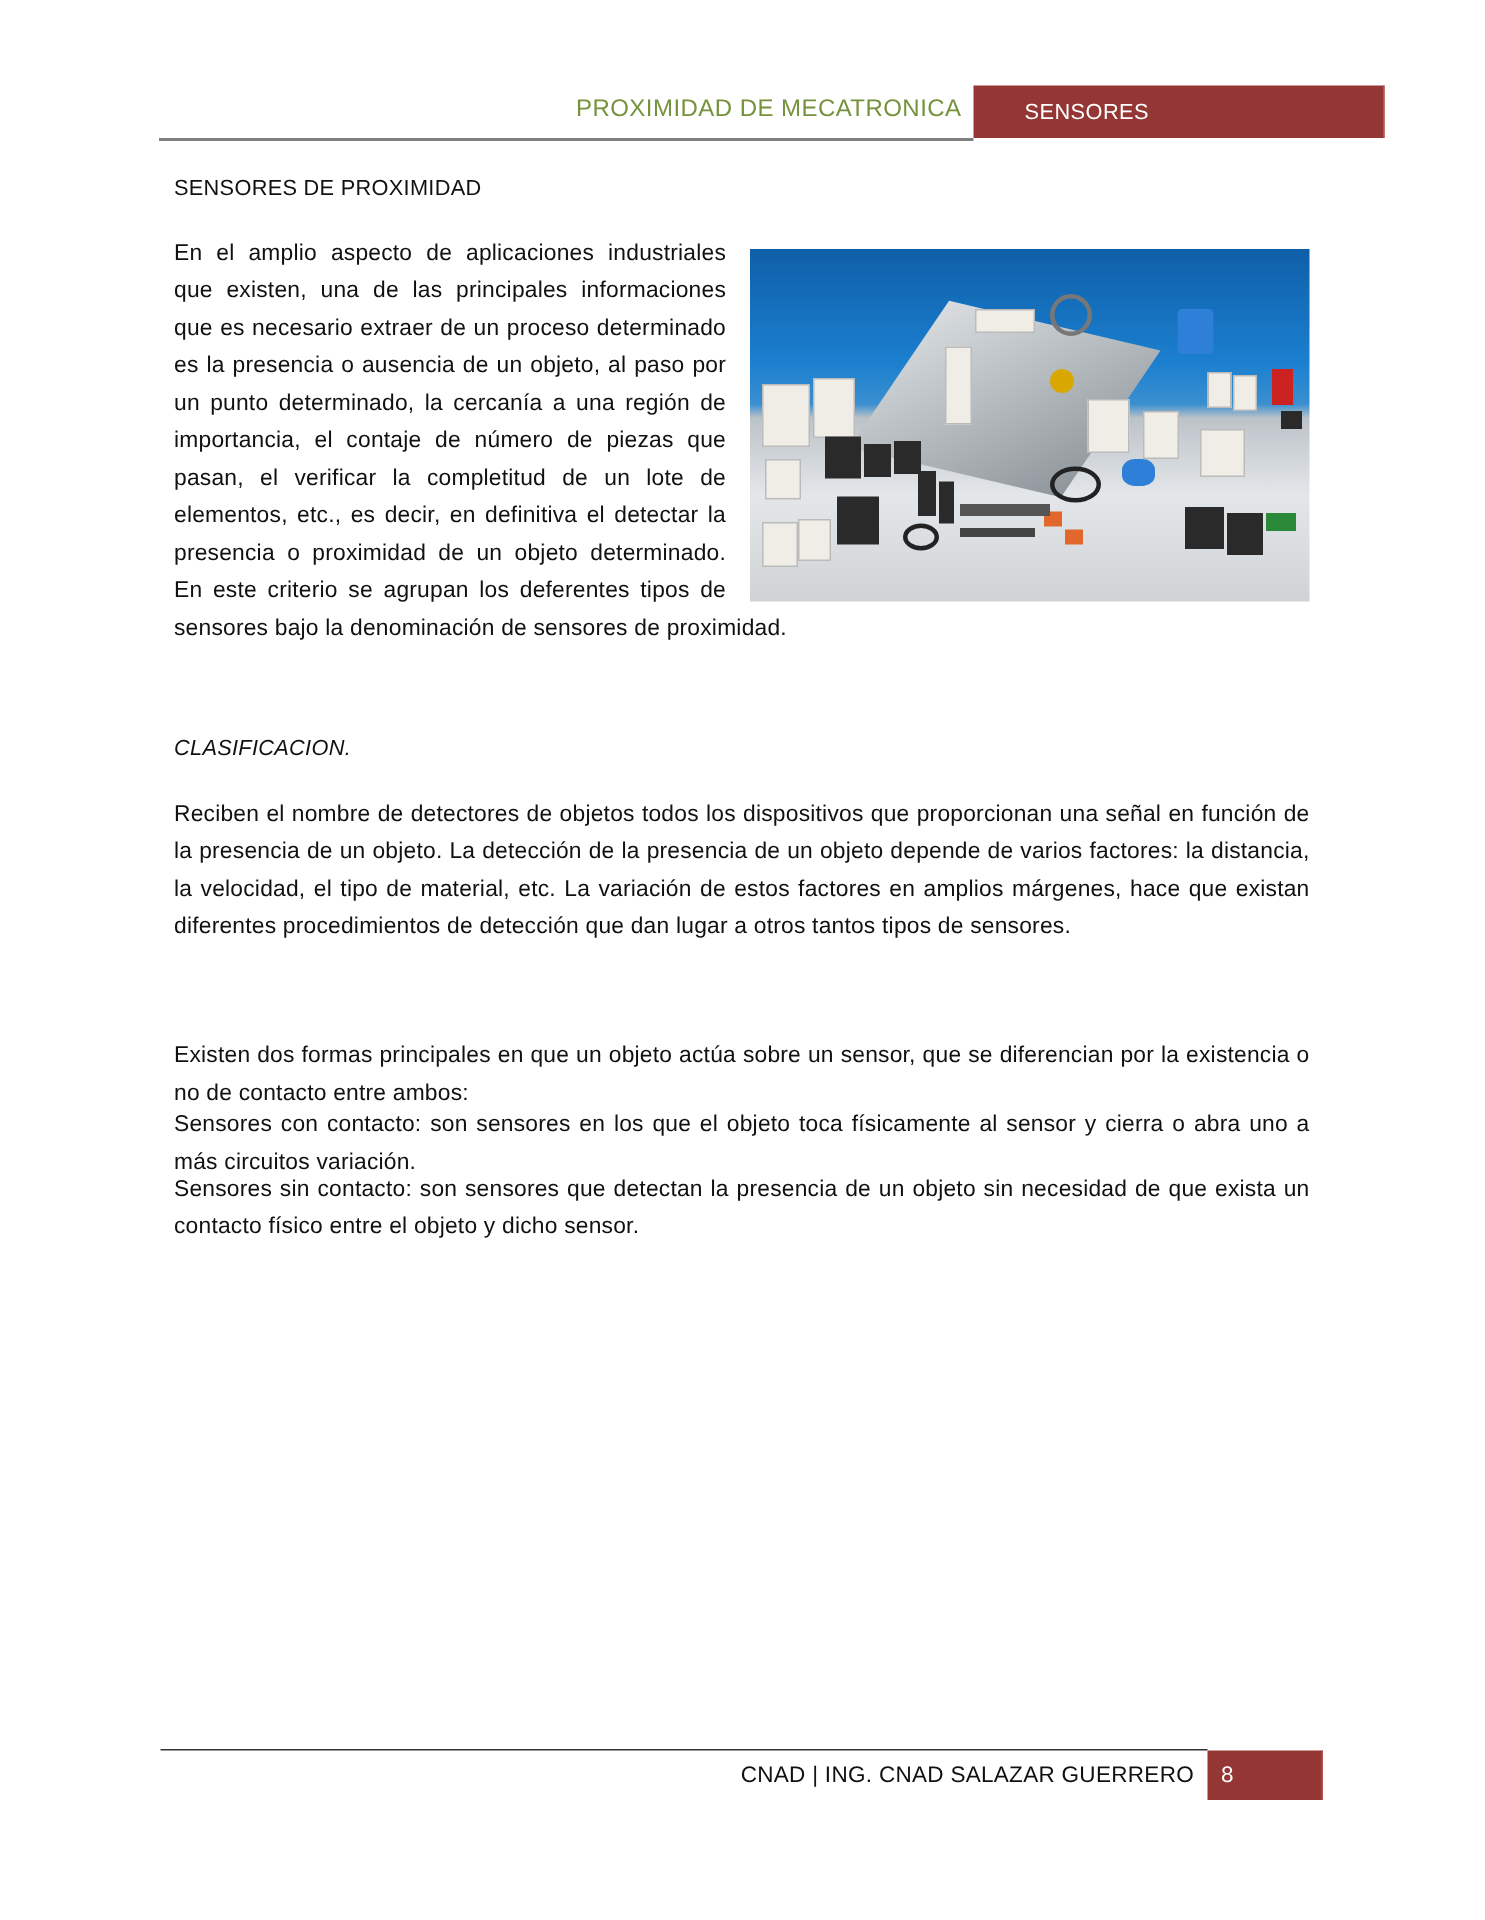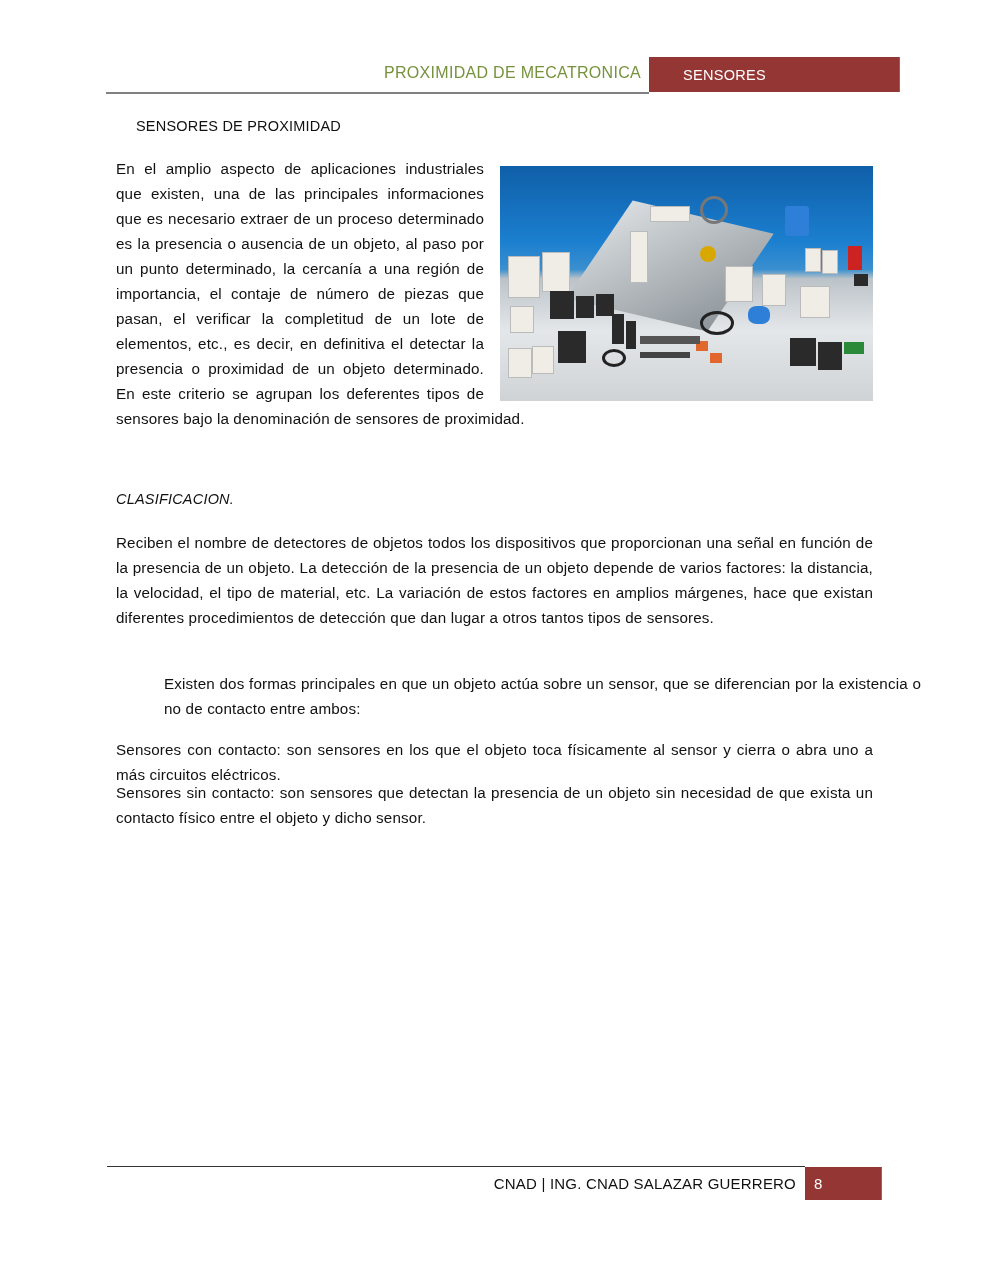--- a/index.html
+++ b/index.html
@@ -12,21 +12,21 @@
     .header-title {
       position: absolute; left: 340px; width: 301px; top: 64px;
       text-align: right; font-size: 16px; color: #76923c; letter-spacing: 0.3px;
       white-space: nowrap;
     }
     .header-rule {
       position: absolute; left: 106px; top: 92px; width: 543px; height: 2px;
       background: #808080;
     }
     .header-tab {
-      position: absolute; left: 649px; top: 57px; width: 251px; height: 35px;
+      position: absolute; left: 649px; top: 57px; width: 274px; height: 35px;
       background: #943634; box-sizing: border-box;
       border-right: 1px solid #b35452;
     }
     .header-tab-label {
       position: absolute; left: 34px; top: 10px; color: #fff; font-size: 14.5px;
       letter-spacing: 0.3px;
     }
     .heading { position: absolute; left: 116px; font-size: 14.5px; letter-spacing: 0.2px; }
     .para {
       position: absolute; left: 116px; width: 757px;
@@ -70,21 +70,21 @@
   </style>
 </head>
 <body>
 
 <div class="header-title">PROXIMIDAD DE MECATRONICA</div>
 <div class="header-rule"></div>
 <div class="header-tab">
   <span class="header-tab-label">SENSORES</span>
 </div>
 
-<div class="heading" style="top:118px;margin-left:20px;">SENSORES DE PROXIMIDAD</div>
+<div class="heading" style="top:118px;">SENSORES DE PROXIMIDAD</div>
 
 <div class="intro-wrap">
   <div class="intro-figure" title="Photo of assorted industrial sensors, timers, counters and controllers on a metal surface with blue background">
     <div class="fig-plate"></div>
     <div class="fig-block" style="left:8px;top:90px;width:30px;height:40px;"></div>
     <div class="fig-block" style="left:42px;top:86px;width:26px;height:38px;"></div>
     <div class="fig-dark" style="left:50px;top:125px;width:24px;height:28px;"></div>
     <div class="fig-dark" style="left:76px;top:130px;width:18px;height:22px;"></div>
     <div class="fig-dark" style="left:96px;top:128px;width:18px;height:22px;"></div>
     <div class="fig-block" style="left:10px;top:140px;width:22px;height:25px;"></div>
@@ -114,21 +114,21 @@
     <div class="fig-dark" style="left:112px;top:148px;width:12px;height:30px;"></div>
     <div class="fig-dark" style="left:126px;top:155px;width:10px;height:28px;"></div>
     <div class="fig-dark" style="left:140px;top:170px;width:60px;height:8px;background:#555;"></div>
     <div class="fig-dark" style="left:140px;top:186px;width:50px;height:6px;background:#444;"></div>
   </div>
   <span>En el amplio aspecto de aplicaciones industriales que existen, una de las principales informaciones que es necesario extraer de un proceso determinado es la presencia o ausencia de un objeto, al paso por un punto determinado, la cercanía a una región de importancia, el contaje de número de piezas que pasan, el verificar la completitud de un lote de elementos, etc., es decir, en definitiva el detectar la presencia o proximidad de un objeto determinado. En este criterio se agrupan los deferentes tipos de sensores bajo la denominación de sensores de proximidad.</span>
 </div>
 
 <div class="heading" style="top:491px;font-style:italic;">CLASIFICACION.</div>
 <div class="para" style="top:530px;">Reciben el nombre de detectores de objetos todos los dispositivos que proporcionan una señal en función de la presencia de un objeto. La detección de la presencia de un objeto depende de varios factores: la distancia, la velocidad, el tipo de material, etc. La variación de estos factores en amplios márgenes, hace que existan diferentes procedimientos de detección que dan lugar a otros tantos tipos de sensores.</div>
-<div class="para" style="top:671px;margin-left:48px;">Existen dos formas principales en que un objeto actúa sobre un sensor, que se diferencian por la existencia o no de contacto entre ambos:</div>
-<div class="para" style="top:737px;">Sensores con contacto: son sensores en los que el objeto toca físicamente al sensor y cierra o abra uno a más circuitos eléctricos.</div>
+<div class="para" style="top:691px;">Existen dos formas principales en que un objeto actúa sobre un sensor, que se diferencian por la existencia o no de contacto entre ambos:</div>
+<div class="para" style="top:737px;">Sensores con contacto: son sensores en los que el objeto toca físicamente al sensor y cierra o abra uno a más circuitos variación.</div>
 <div class="para" style="top:780px;">Sensores sin contacto: son sensores que detectan la presencia de un objeto sin necesidad de que exista un contacto físico entre el objeto y dicho sensor.</div>
 
 <div class="footer-rule"></div>
 <div class="footer-text">CNAD | ING. CNAD SALAZAR GUERRERO</div>
 <div class="footer-tab">
   <span class="footer-page">8</span>
 </div>
 
 </body></html>

